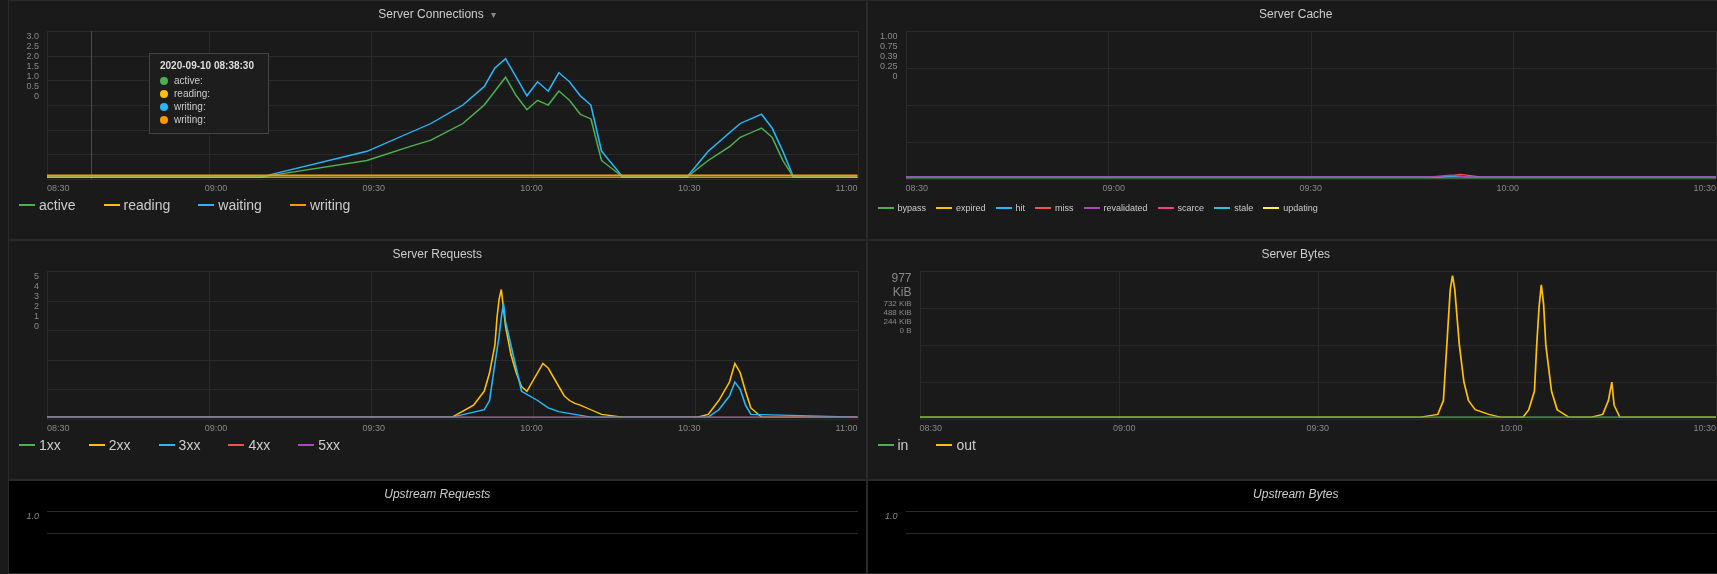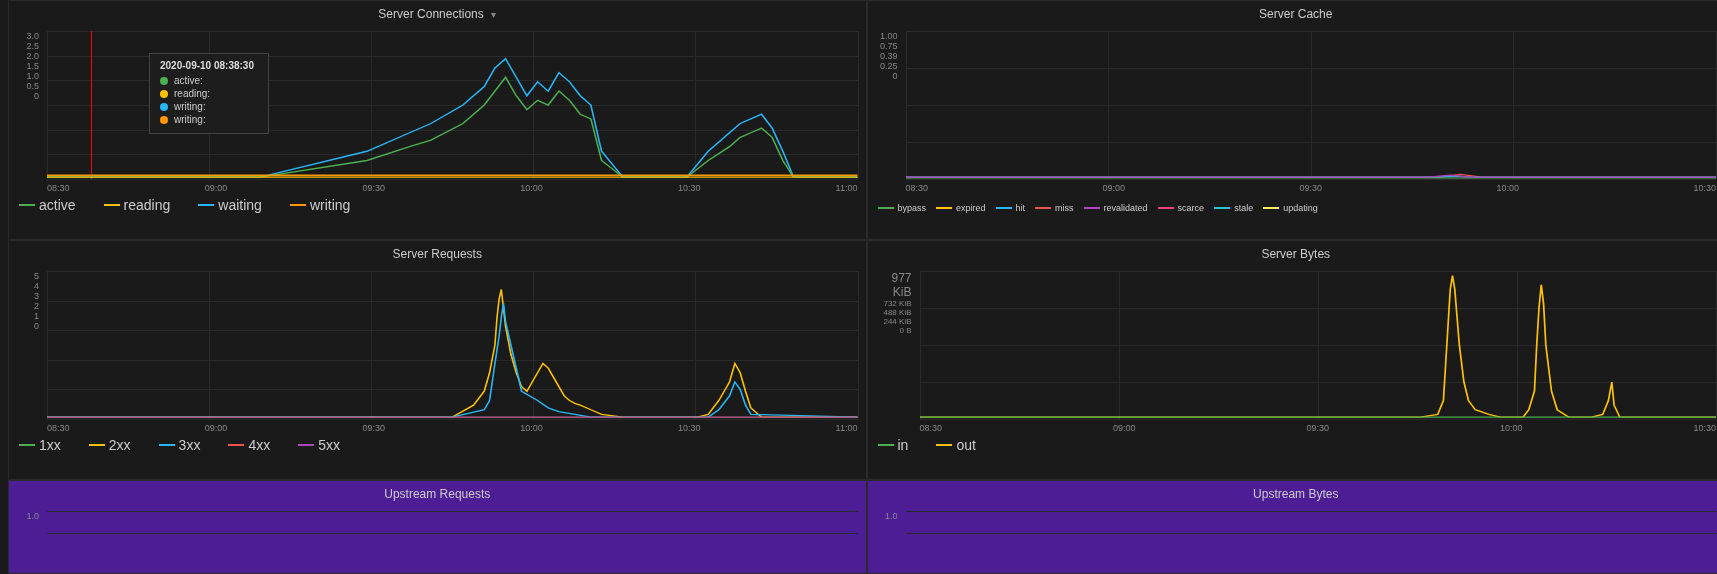--- a/index.html
+++ b/index.html
@@ -153,21 +153,22 @@
       background: red;
     }
     .bottom-panel {
       grid-column: span 2;
       display: grid;
       grid-template-columns: 1fr 1fr;
     }
     .bottom-sub {
       border: 1px solid #2a2a2a;
       position: relative;
-      background: #4c1d95;
+      background: #000000;
+      font-style: italic;
     }
   </style>
 </head>
 <body>
 
 <div class="dashboard">
 
   <div class="panel">
     <div class="panel-title">
       <span>Server Connections</span>

